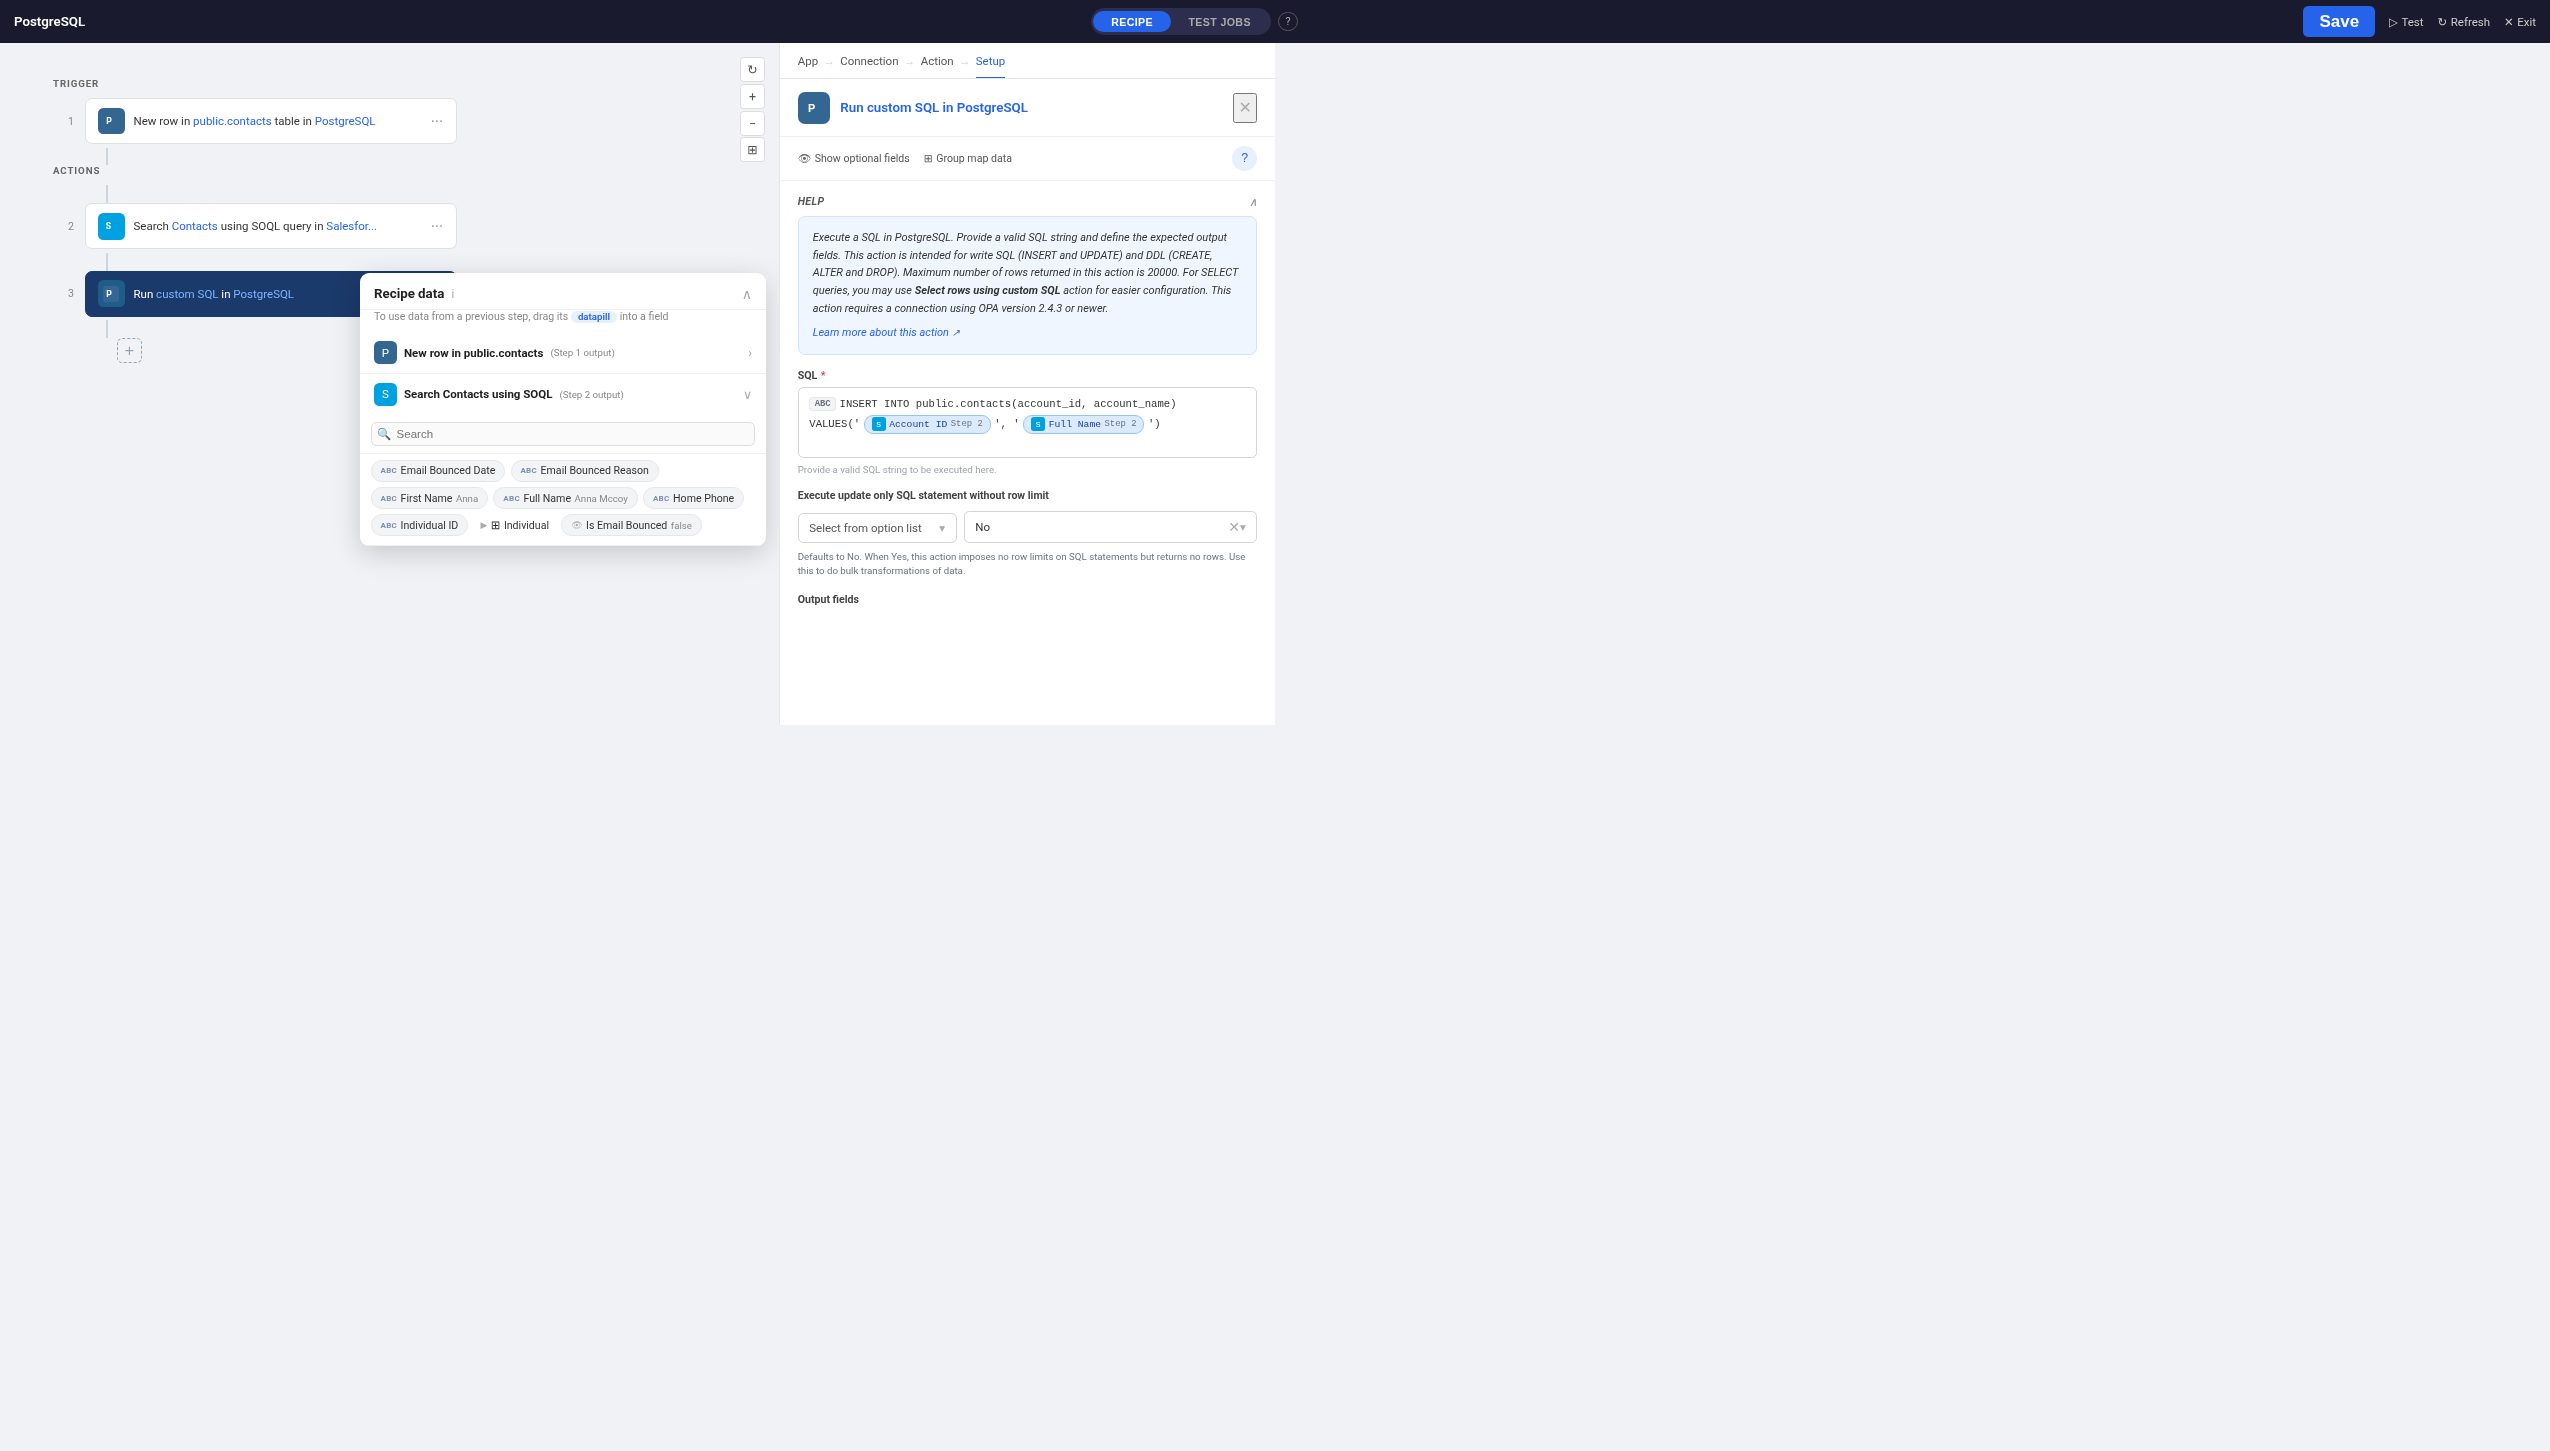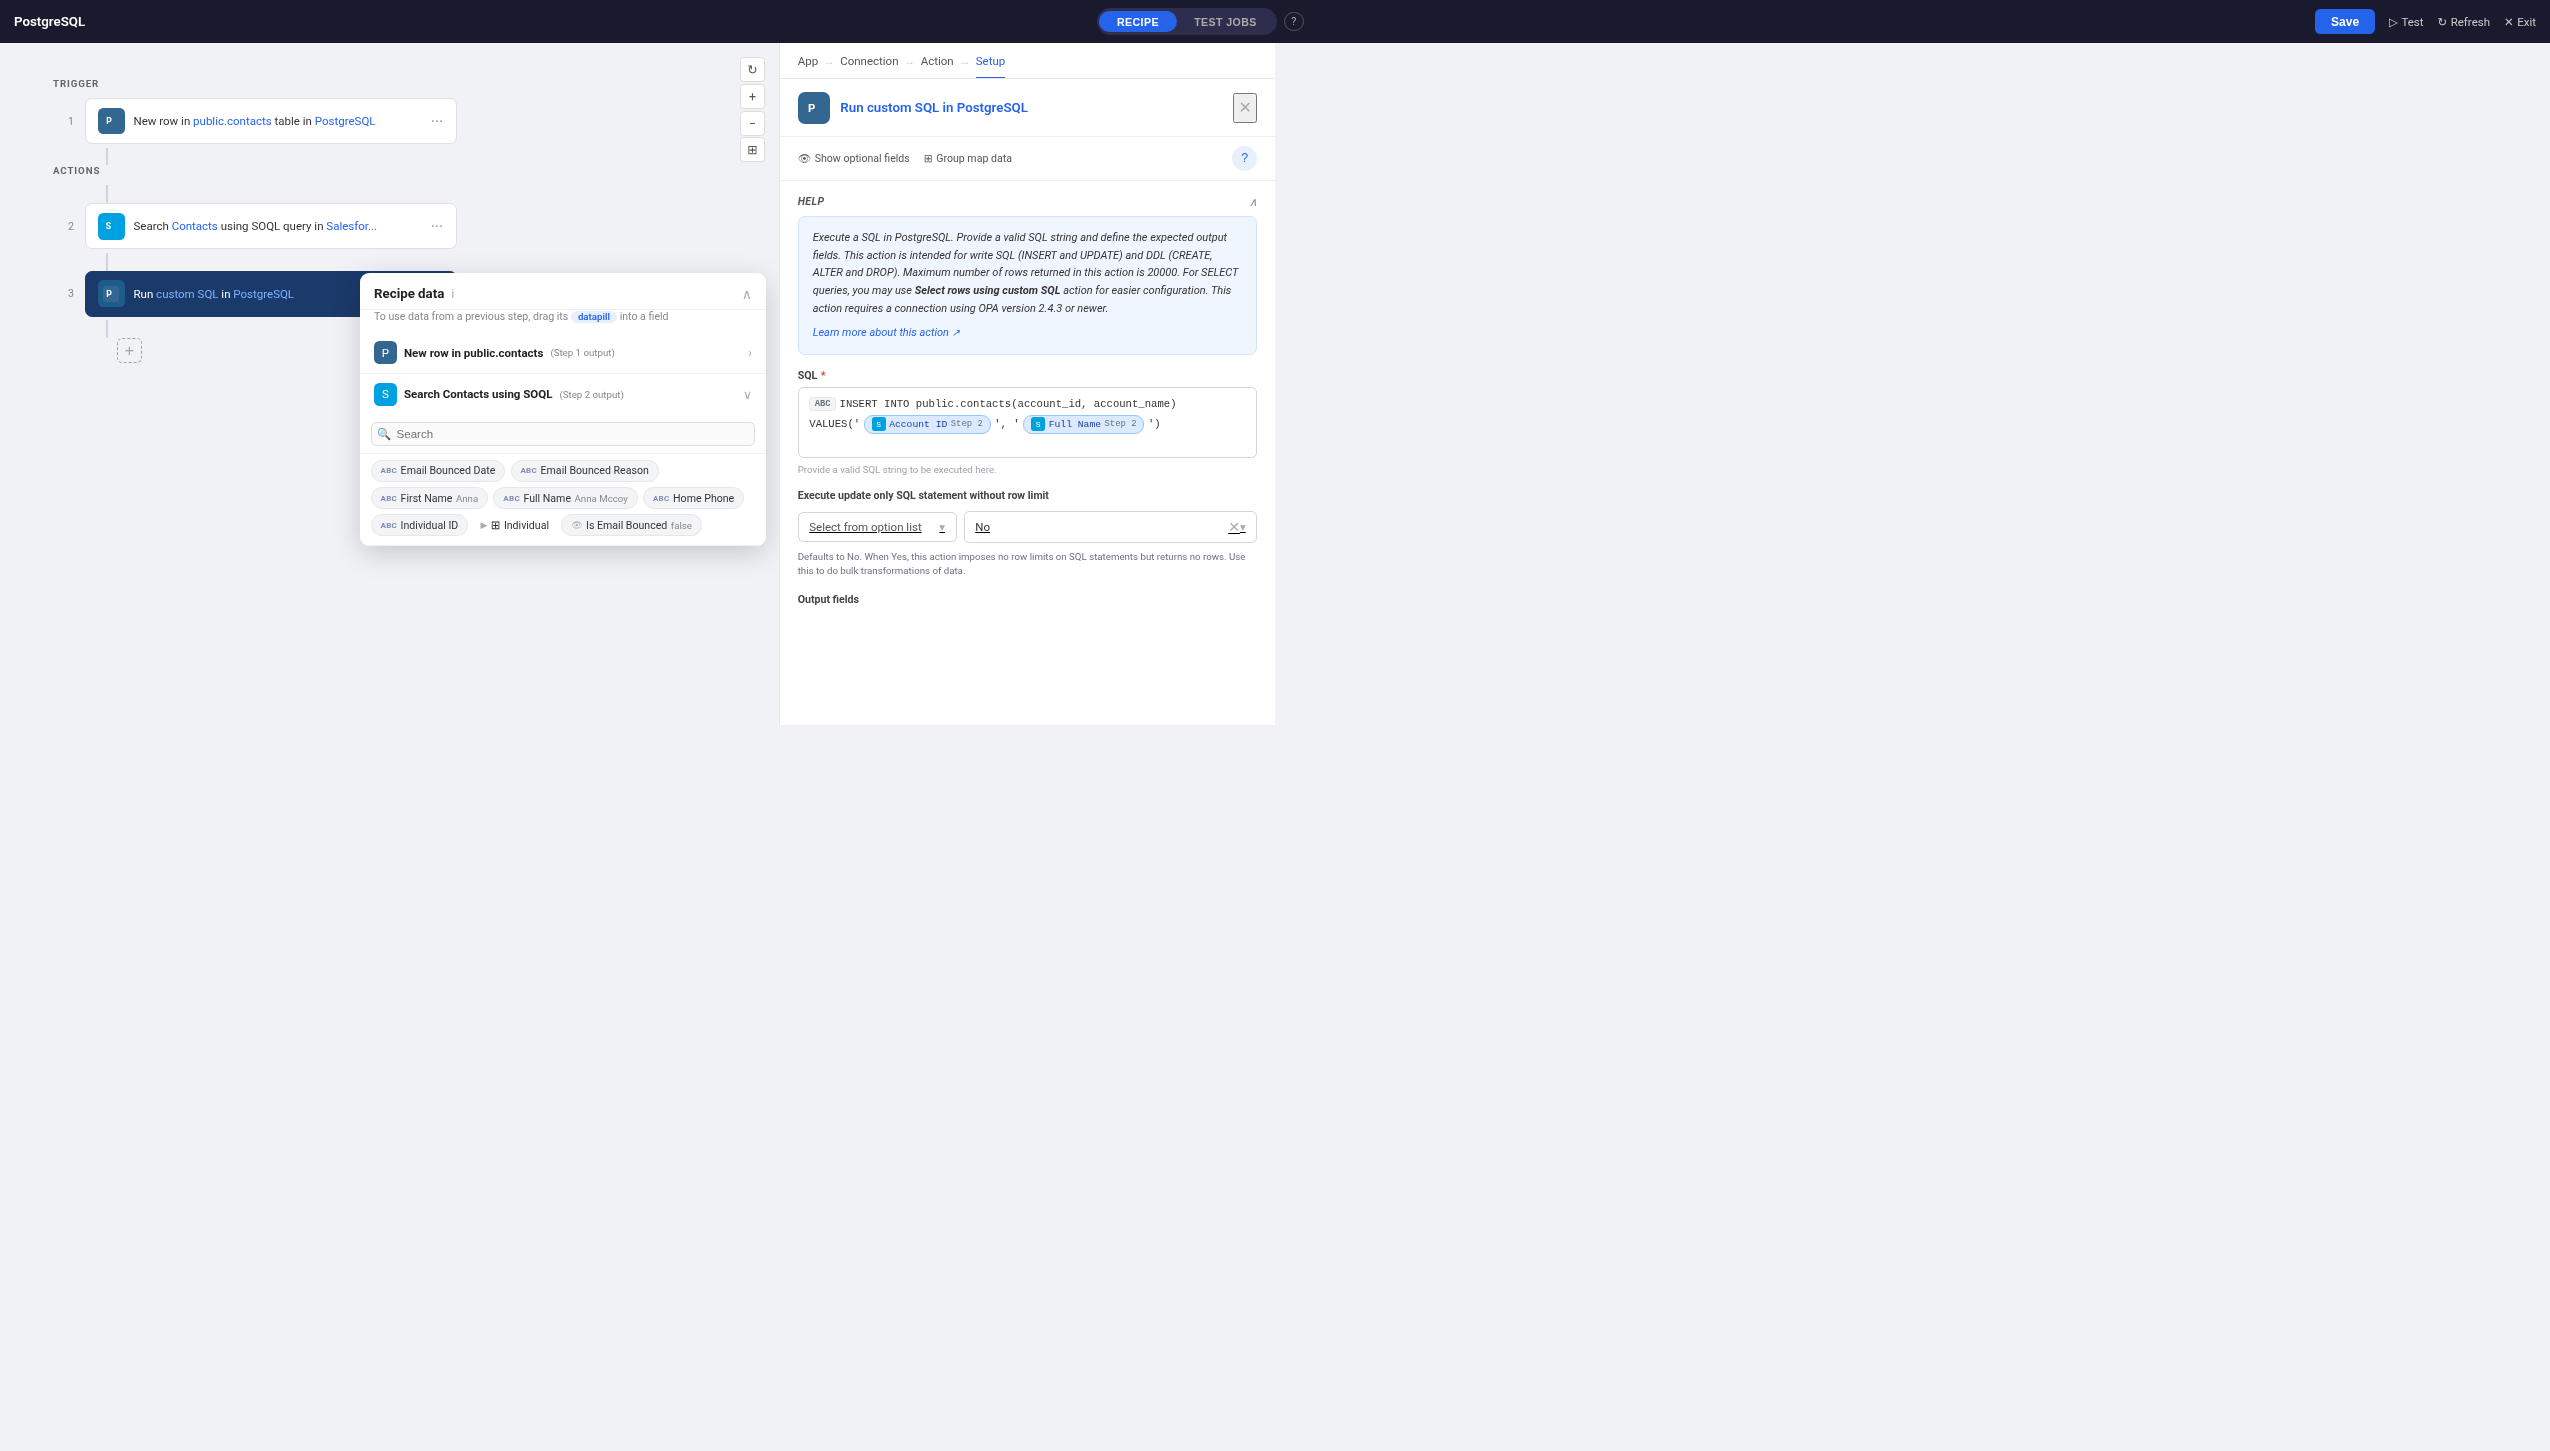--- a/index.html
+++ b/index.html
@@ -59,21 +59,21 @@
       margin-left: 7px;
       cursor: pointer;
     }
     .topbar-right { display: flex; align-items: center; gap: 14px; }
     .btn-save {
       background: #2563eb;
       color: white;
       border: none;
       padding: 5.3px 16px;
       border-radius: 5.3px;
-      font-size: 12px;
+      font-size: 17px;
       font-weight: 600;
       cursor: pointer;
     }
     .topbar-action {
       color: #ccc;
       font-size: 11.5px;
       cursor: pointer;
       display: flex; align-items: center; gap: 3.5px;
     }
 
@@ -537,22 +537,21 @@
     .option-label-row {
       font-size: 10.6px;
       font-weight: 700;
       color: #444;
       margin-bottom: 7px;
       line-height: 1.4;
     }
     .option-controls {
       display: flex;
       gap: 7px;
-      align-items: center;
-      text-decoration: underline;
+      align-items: flex-end;
     }
     .select-dropdown {
       display: flex;
       align-items: center;
       gap: 5.3px;
       border: 0.9px solid #d1d5db;
       border-radius: 5.3px;
       padding: 7px 10.6px;
       font-size: 11.5px;
       color: #555;

